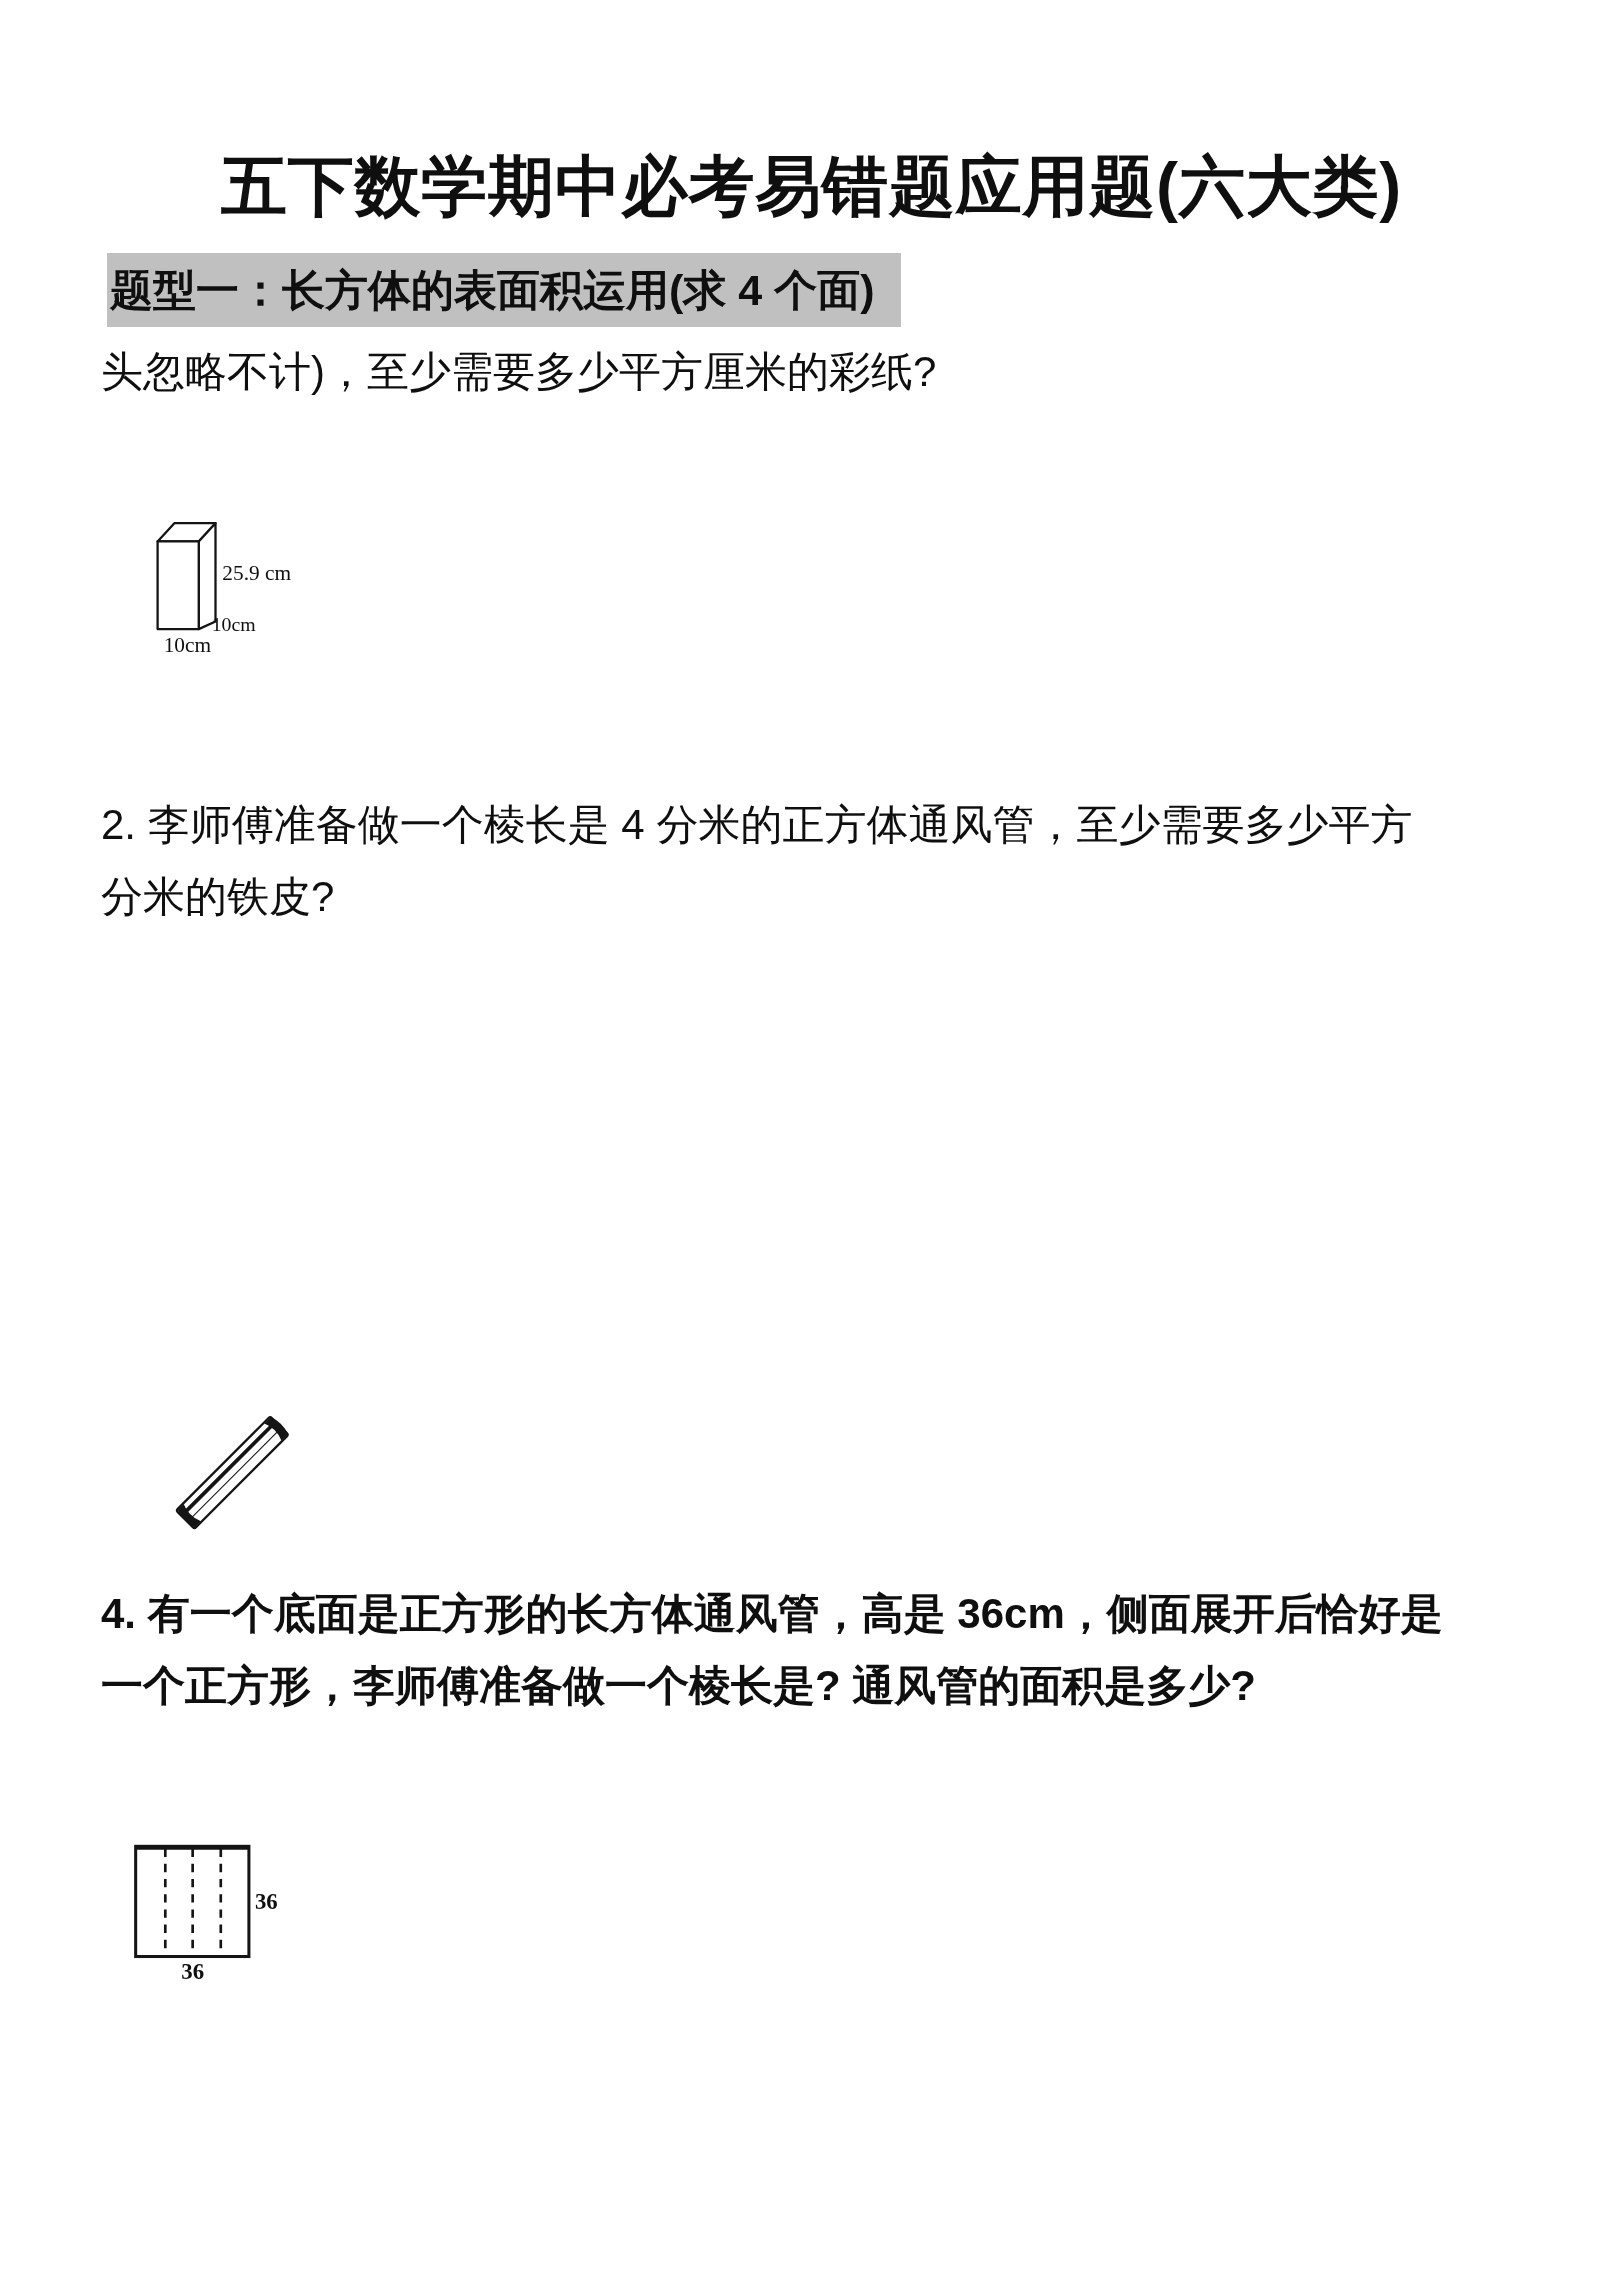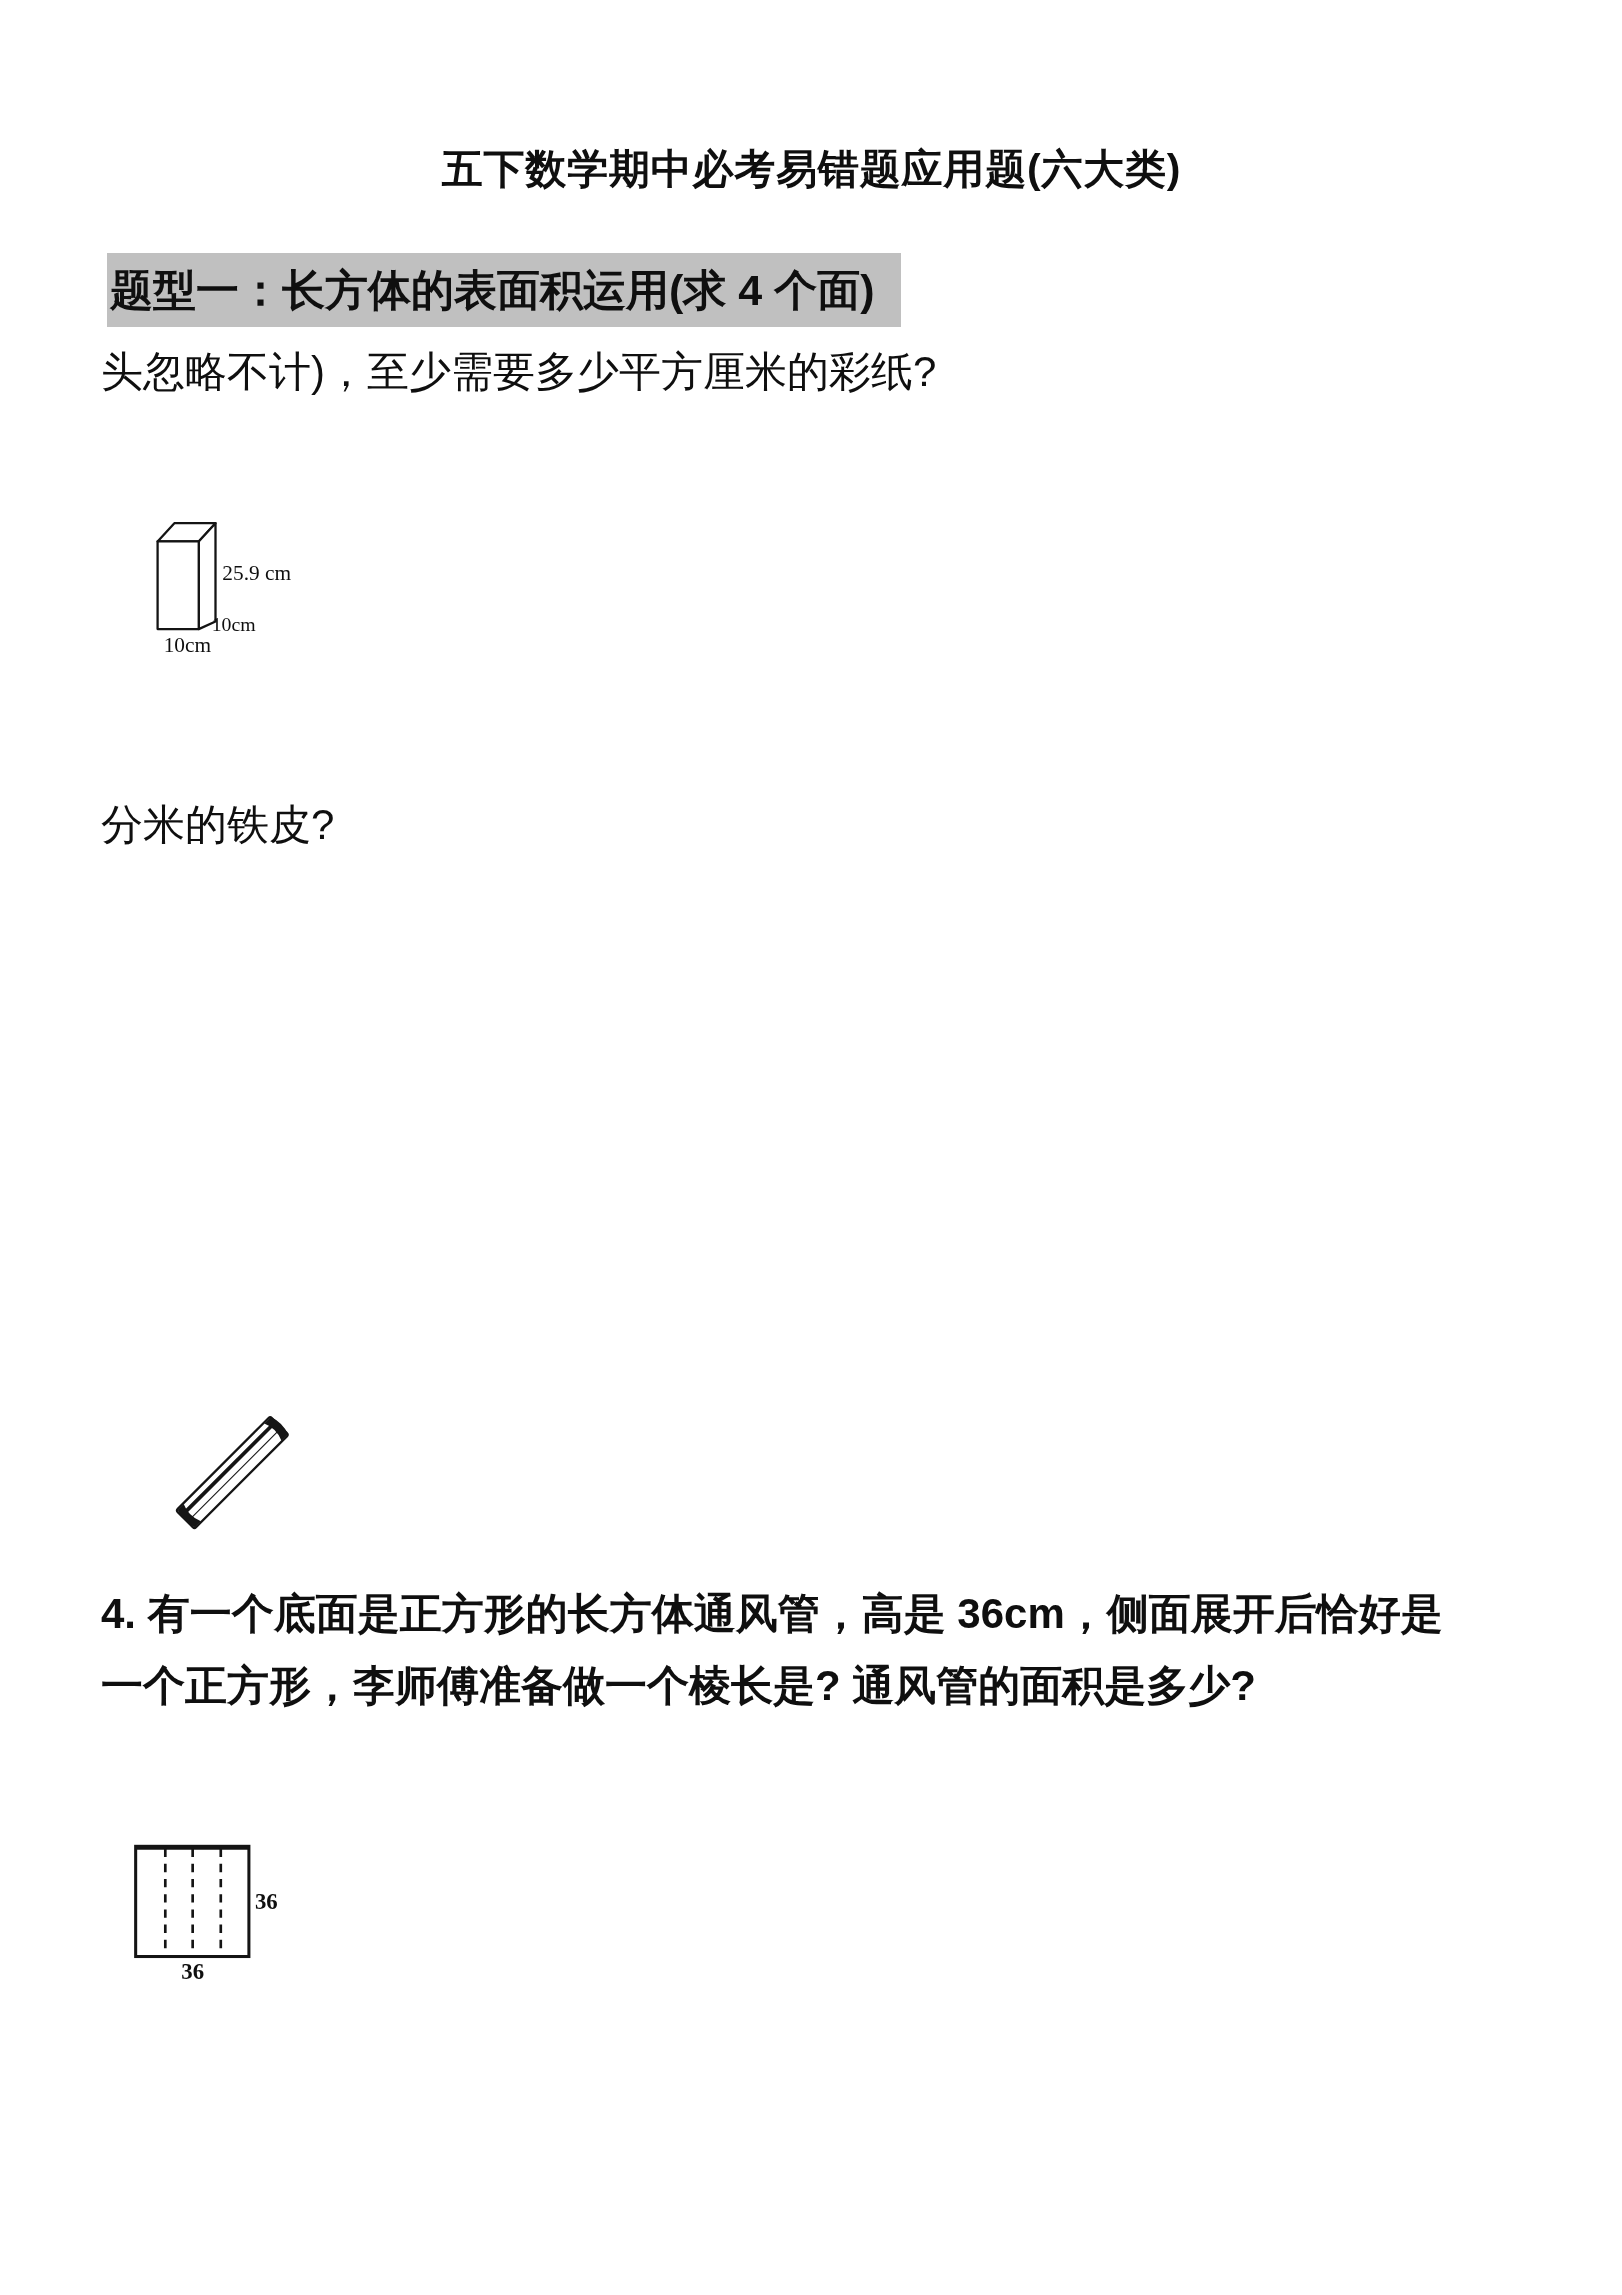--- a/index.html
+++ b/index.html
@@ -8,21 +8,21 @@
     width:1623px;height:2295px;
     margin:0 auto;
     background:#ffffff;
     font-family:"Liberation Sans",sans-serif;
     color:#0f0f0f;
     overflow:hidden;
   }
   .title{
     position:absolute;top:142px;left:0;width:100%;
     margin:0;text-align:center;
-    font-size:41px;font-weight:900;letter-spacing:0.8px;
+    font-size:66px;font-weight:900;letter-spacing:0.8px;
     font-family:"Liberation Sans",sans-serif;
   }
   .section-header{
     position:absolute;top:253px;left:107px;
     background:#c0c0c0;
     font-size:43px;font-weight:bold;line-height:50px;
     padding:12px 27px 12px 3px;
     white-space:nowrap;
     text-align:center;
   }
@@ -56,20 +56,21 @@
         <polygon points="81,40 103,16 103,145 81,155"></polygon>
         <rect x="27" y="40" width="54" height="115"></rect>
       </g>
       <text x="112" y="91" class="fig-serif" font-size="28">25.9 cm</text>
       <text x="98" y="158" class="fig-serif" font-size="26">10cm</text>
       <text x="35" y="185" class="fig-serif" font-size="28">10cm</text>
     </svg>
   </div>
 
   <div class="para" style="top:789px;">
+    <div class="line">2. 李师傅准备做一个棱长是 4 分米的正方体通风管，至少需要多少平方</div>
     <div class="line">分米的铁皮?</div>
   </div>
 
 
   <div class="figure" style="top:1404px;left:164px;">
     <svg width="152" height="137" viewBox="0 0 200 180">
       <g transform="translate(16,140) rotate(-45)">
         <rect x="0" y="0" width="175" height="34" rx="3" fill="#ffffff" stroke="#151515" stroke-width="3"></rect>
         <line x1="5" y1="10" x2="170" y2="10" stroke="#151515" stroke-width="5"></line>
         <line x1="5" y1="21" x2="170" y2="21" stroke="#151515" stroke-width="1.5"></line>

